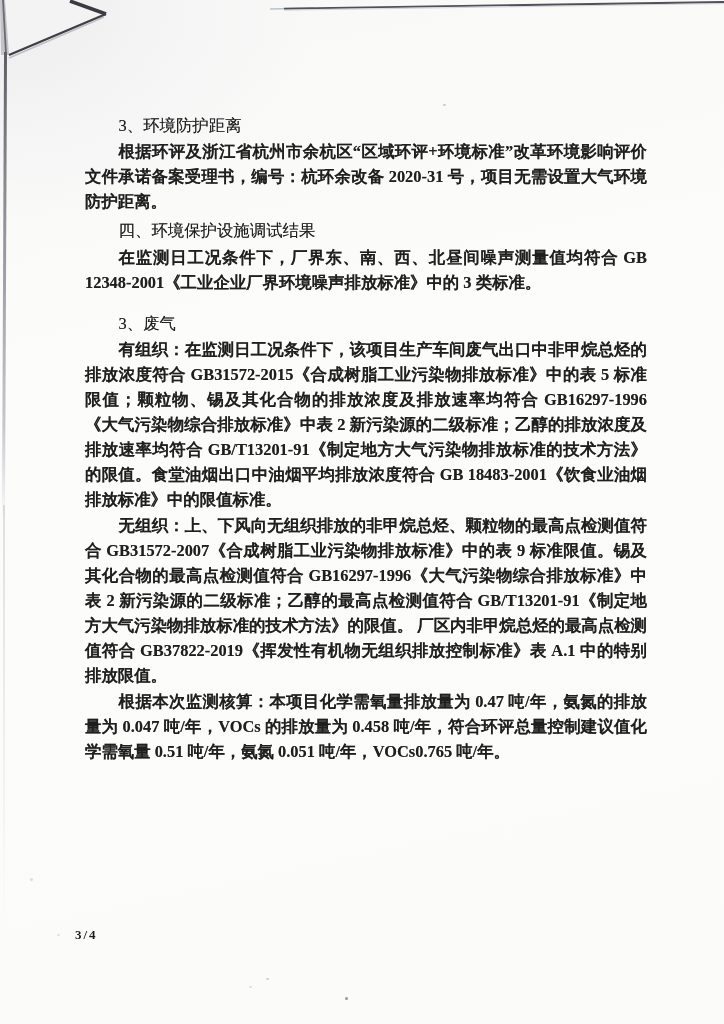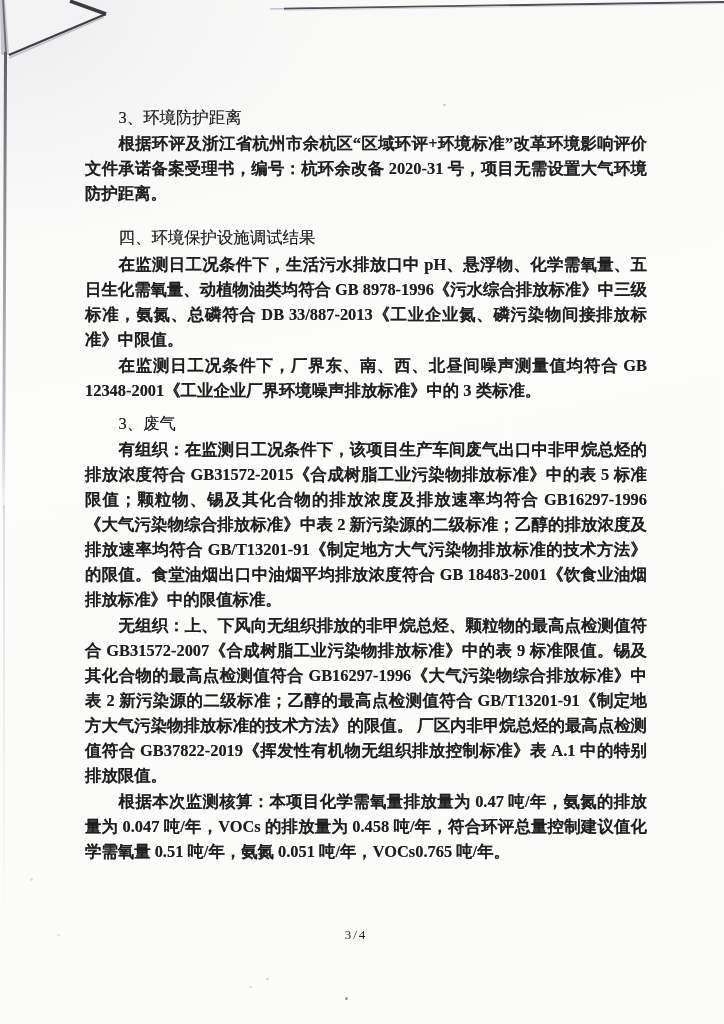--- a/index.html
+++ b/index.html
@@ -25,30 +25,29 @@
     line-height:25px;
     text-align:justify;
     text-shadow: 0 0 0.4px rgba(25,25,25,0.55);
   }
   .content p, .content h2, .content h3 {
     font-size:16.4px;
     font-weight:normal;
     text-indent:2.05em;
   }
   .content p  { margin:0 0 1px 0;font-weight:bold; }
-  .block-heading { margin:19px 0 2px 0; }
-  .block-sub     { margin:8px 0 1px 0; }
+  .block-heading { margin:4px 0 2px 0; }
+  .block-sub     { margin:16px 0 1px 0; }
 
   .page-number {
     position:absolute;
     left:75px; top:927px;
     width:562px;
-    text-align:center;
     font-size:13px;
-    font-weight:normal;
+    font-weight:bold;
     letter-spacing:2px;
     color:#1b1b1b;
   }
 
   
   .corner-fold { position:absolute; left:0; top:0; }
   .top-scan-line { position:absolute; left:270px; top:0; }
   .left-edge-line {
     position:absolute; left:3px; top:52px;
     width:3px; height:468px;
@@ -89,21 +88,20 @@
     <line x1="14" y1="10.2" x2="454" y2="3.6" stroke="#b9bcc8" stroke-width="1" opacity="0.6"></line>
   </svg>
 
   <div class="left-edge-line"></div>
   <div class="left-edge-line-faint"></div>
 
   <main class="content">
     <h3 class="block-sub">3、环境防护距离</h3>
     <p>根据环评及浙江省杭州市余杭区“区域环评+环境标准”改革环境影响评价文件承诺备案受理书，编号：杭环余改备 2020-31 号，项目无需设置大气环境防护距离。</p>
     <h2 class="block-heading">四、环境保护设施调试结果</h2>
-    <p>在监测日工况条件下，生活污水排放口中 pH、悬浮物、化学需氧量、五日生化需氧量、动植物油类均符合 GB 8978-1996《污水综合排放标准》中三级标准，氨氮、总磷符合 DB 33/887-2013《工业企业氮、磷污染物间接排放标准》中限值。</p>
     <p>在监测日工况条件下，厂界东、南、西、北昼间噪声测量值均符合 GB 12348-2001《工业企业厂界环境噪声排放标准》中的 3 类标准。</p>
     <h3 class="block-sub">3、废气</h3>
     <p>有组织：在监测日工况条件下，该项目生产车间废气出口中非甲烷总烃的排放浓度符合 GB31572-2015《合成树脂工业污染物排放标准》中的表 5 标准限值；颗粒物、锡及其化合物的排放浓度及排放速率均符合 GB16297-1996《大气污染物综合排放标准》中表 2 新污染源的二级标准；乙醇的排放浓度及排放速率均符合 GB/T13201-91《制定地方大气污染物排放标准的技术方法》的限值。食堂油烟出口中油烟平均排放浓度符合 GB 18483-2001《饮食业油烟排放标准》中的限值标准。</p>
     <p>无组织：上、下风向无组织排放的非甲烷总烃、颗粒物的最高点检测值符合 GB31572-2007《合成树脂工业污染物排放标准》中的表 9 标准限值。锡及其化合物的最高点检测值符合 GB16297-1996《大气污染物综合排放标准》中表 2 新污染源的二级标准；乙醇的最高点检测值符合 GB/T13201-91《制定地方大气污染物排放标准的技术方法》的限值。 厂区内非甲烷总烃的最高点检测值符合 GB37822-2019《挥发性有机物无组织排放控制标准》表 A.1 中的特别排放限值。</p>
     <p>根据本次监测核算：本项目化学需氧量排放量为 0.47 吨/年，氨氮的排放量为 0.047 吨/年，VOCs 的排放量为 0.458 吨/年，符合环评总量控制建议值化学需氧量 0.51 吨/年，氨氮 0.051 吨/年，VOCs0.765 吨/年。</p>
   </main>
 
   <div class="page-number">3/4</div>
 
   <div class="speck speck-1"></div>

